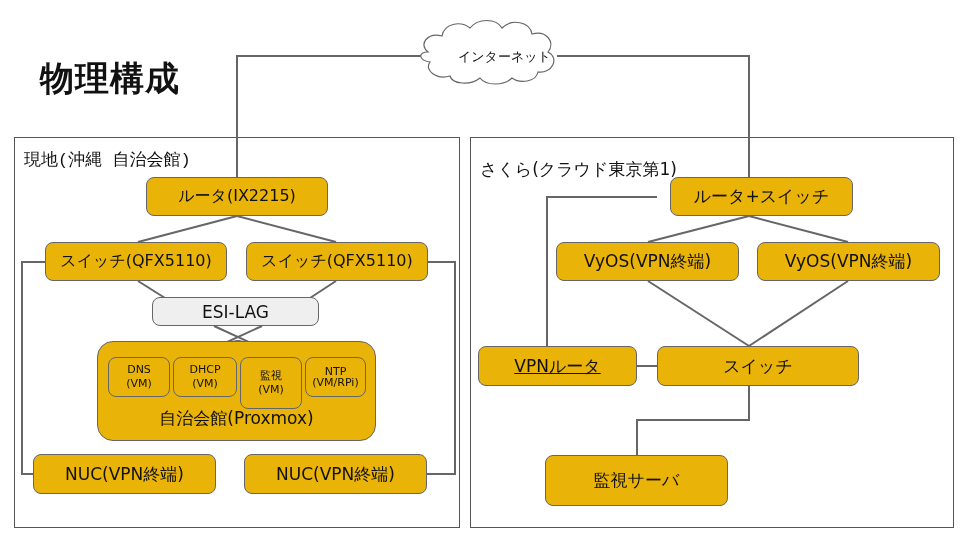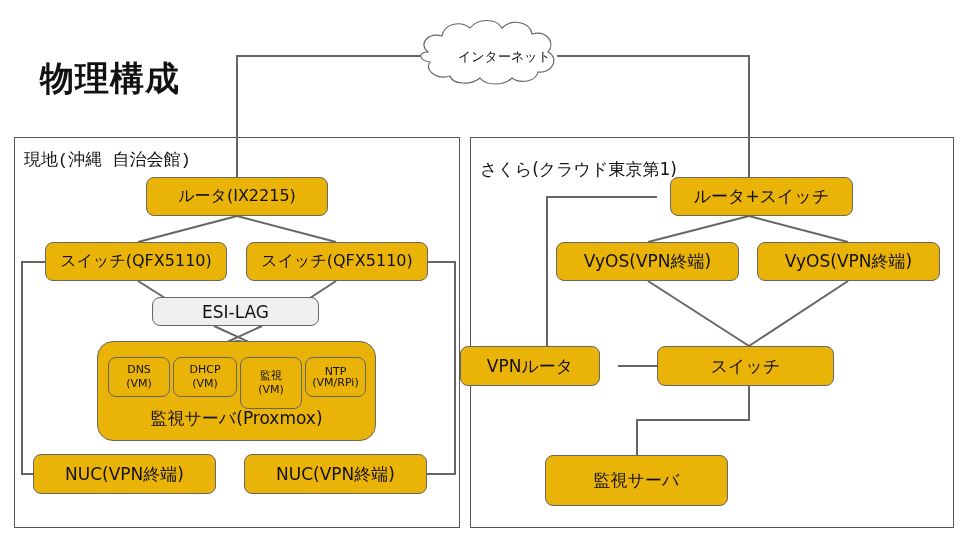--- a/index.html
+++ b/index.html
@@ -69,21 +69,21 @@
 </svg>
 
 <div class="abs cloud-text" style="left:458px;top:48px;">インターネット</div>
 
 <div class="abs node n16" style="left:146px;top:177px;width:182px;height:39px;">ルータ(IX2215)</div>
 <div class="abs node n16" style="left:45px;top:242px;width:182px;height:39px;">スイッチ(QFX5110)</div>
 <div class="abs node n16" style="left:246px;top:242px;width:182px;height:39px;">スイッチ(QFX5110)</div>
 <div class="abs node esi" style="left:152px;top:297px;width:167px;height:29px;">ESI-LAG</div>
 
 <div class="abs node server" style="left:97px;top:341px;width:279px;height:100px;">
-  <span>監視サーバ(Proxmox)</span>
+  <span>自治会館(Proxmox)</span>
 </div>
 
 <div class="abs node vm" style="left:108px;top:357px;width:62px;height:40px;">
   <span>DNS</span>
   <span>(VM)</span>
 </div>
 <div class="abs node vm" style="left:173px;top:357px;width:64px;height:40px;justify-content:center;">
   <span>DHCP</span>
   <span>(VM)</span>
 </div>
@@ -95,15 +95,15 @@
   <span>NTP</span>
   <span>(VM/RPi)</span>
 </div>
 
 <div class="abs node n17" style="left:33px;top:454px;width:183px;height:40px;">NUC(VPN終端)</div>
 <div class="abs node n17" style="left:244px;top:454px;width:183px;height:40px;">NUC(VPN終端)</div>
 
 <div class="abs node n17" style="left:657px;top:177px;width:183px;height:39px;margin-left:13px;">ルータ+スイッチ</div>
 <div class="abs node n17" style="left:556px;top:242px;width:183px;height:39px;">VyOS(VPN終端)</div>
 <div class="abs node n17" style="left:757px;top:242px;width:183px;height:39px;">VyOS(VPN終端)</div>
-<div class="abs node n17" style="left:460px;top:346px;width:140px;height:40px;">VPNルータ</div>
-<div class="abs node n17" style="left:657px;top:346px;width:177px;height:40px;">スイッチ</div>
+<div class="abs node n17" style="left:478px;top:346px;width:159px;height:40px;text-decoration:underline;">VPNルータ</div>
+<div class="abs node n17" style="left:657px;top:346px;width:202px;height:40px;">スイッチ</div>
 <div class="abs node n17" style="left:545px;top:455px;width:183px;height:51px;">監視サーバ</div>
 
 </body></html>

